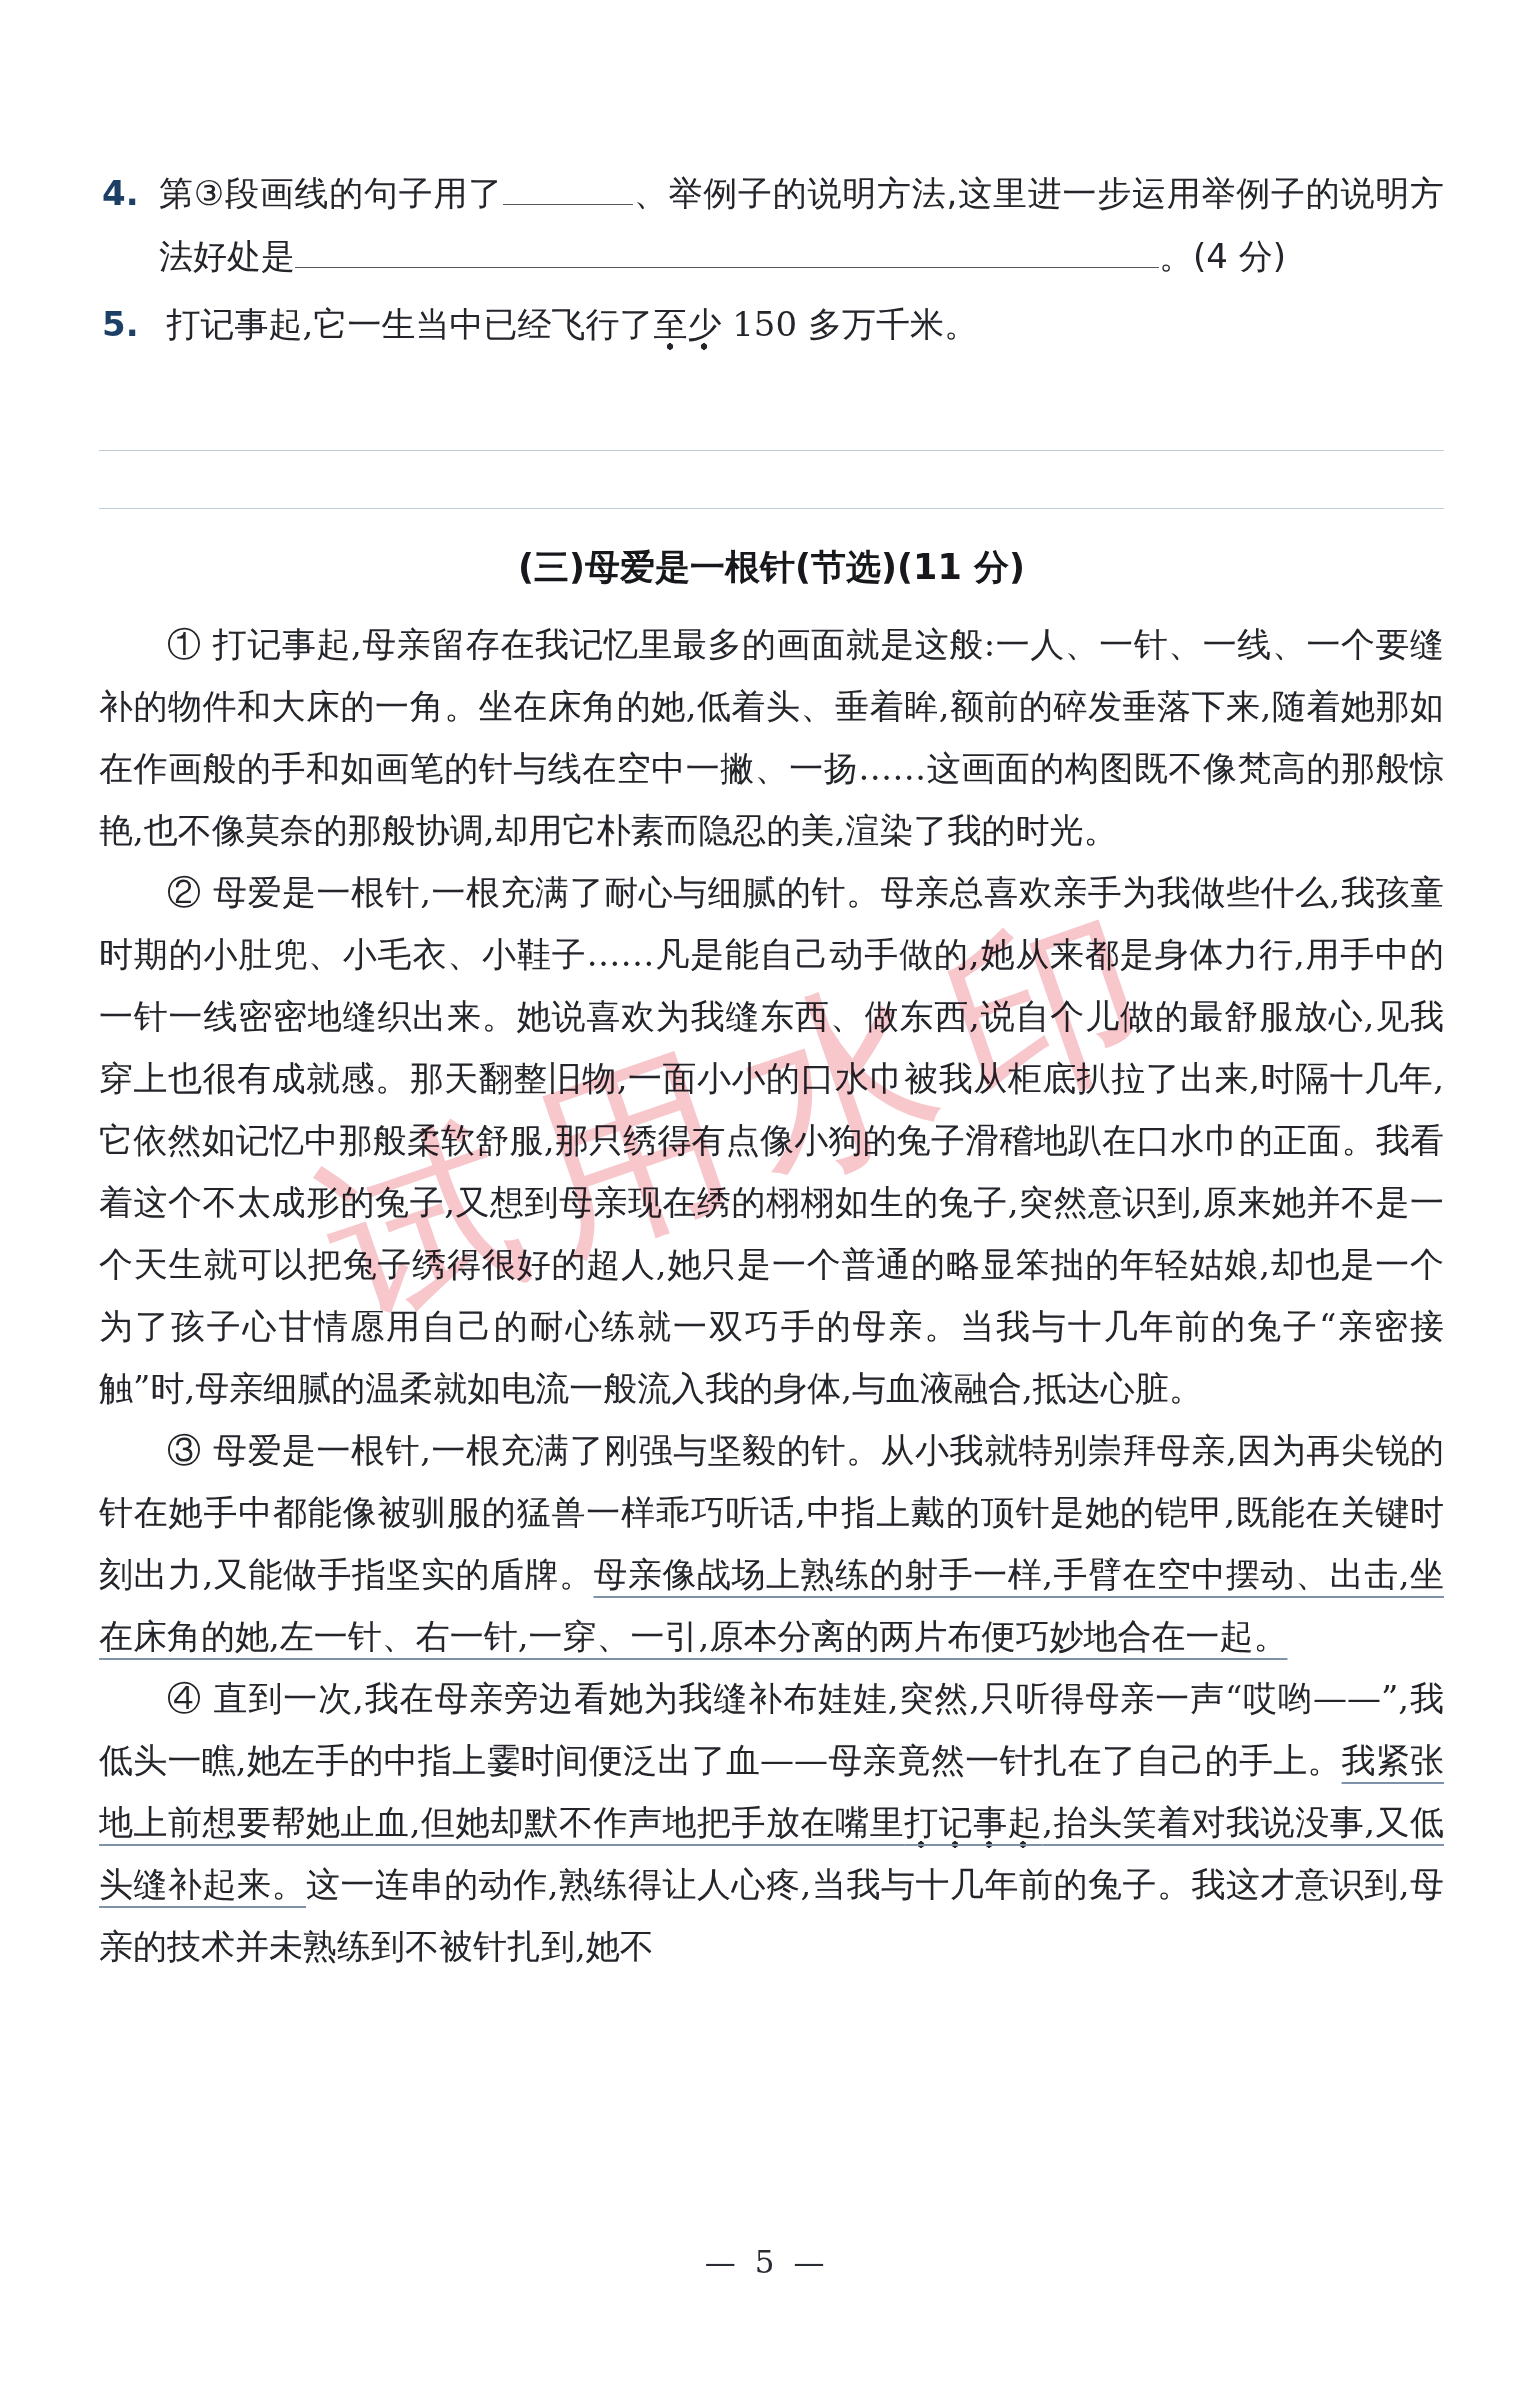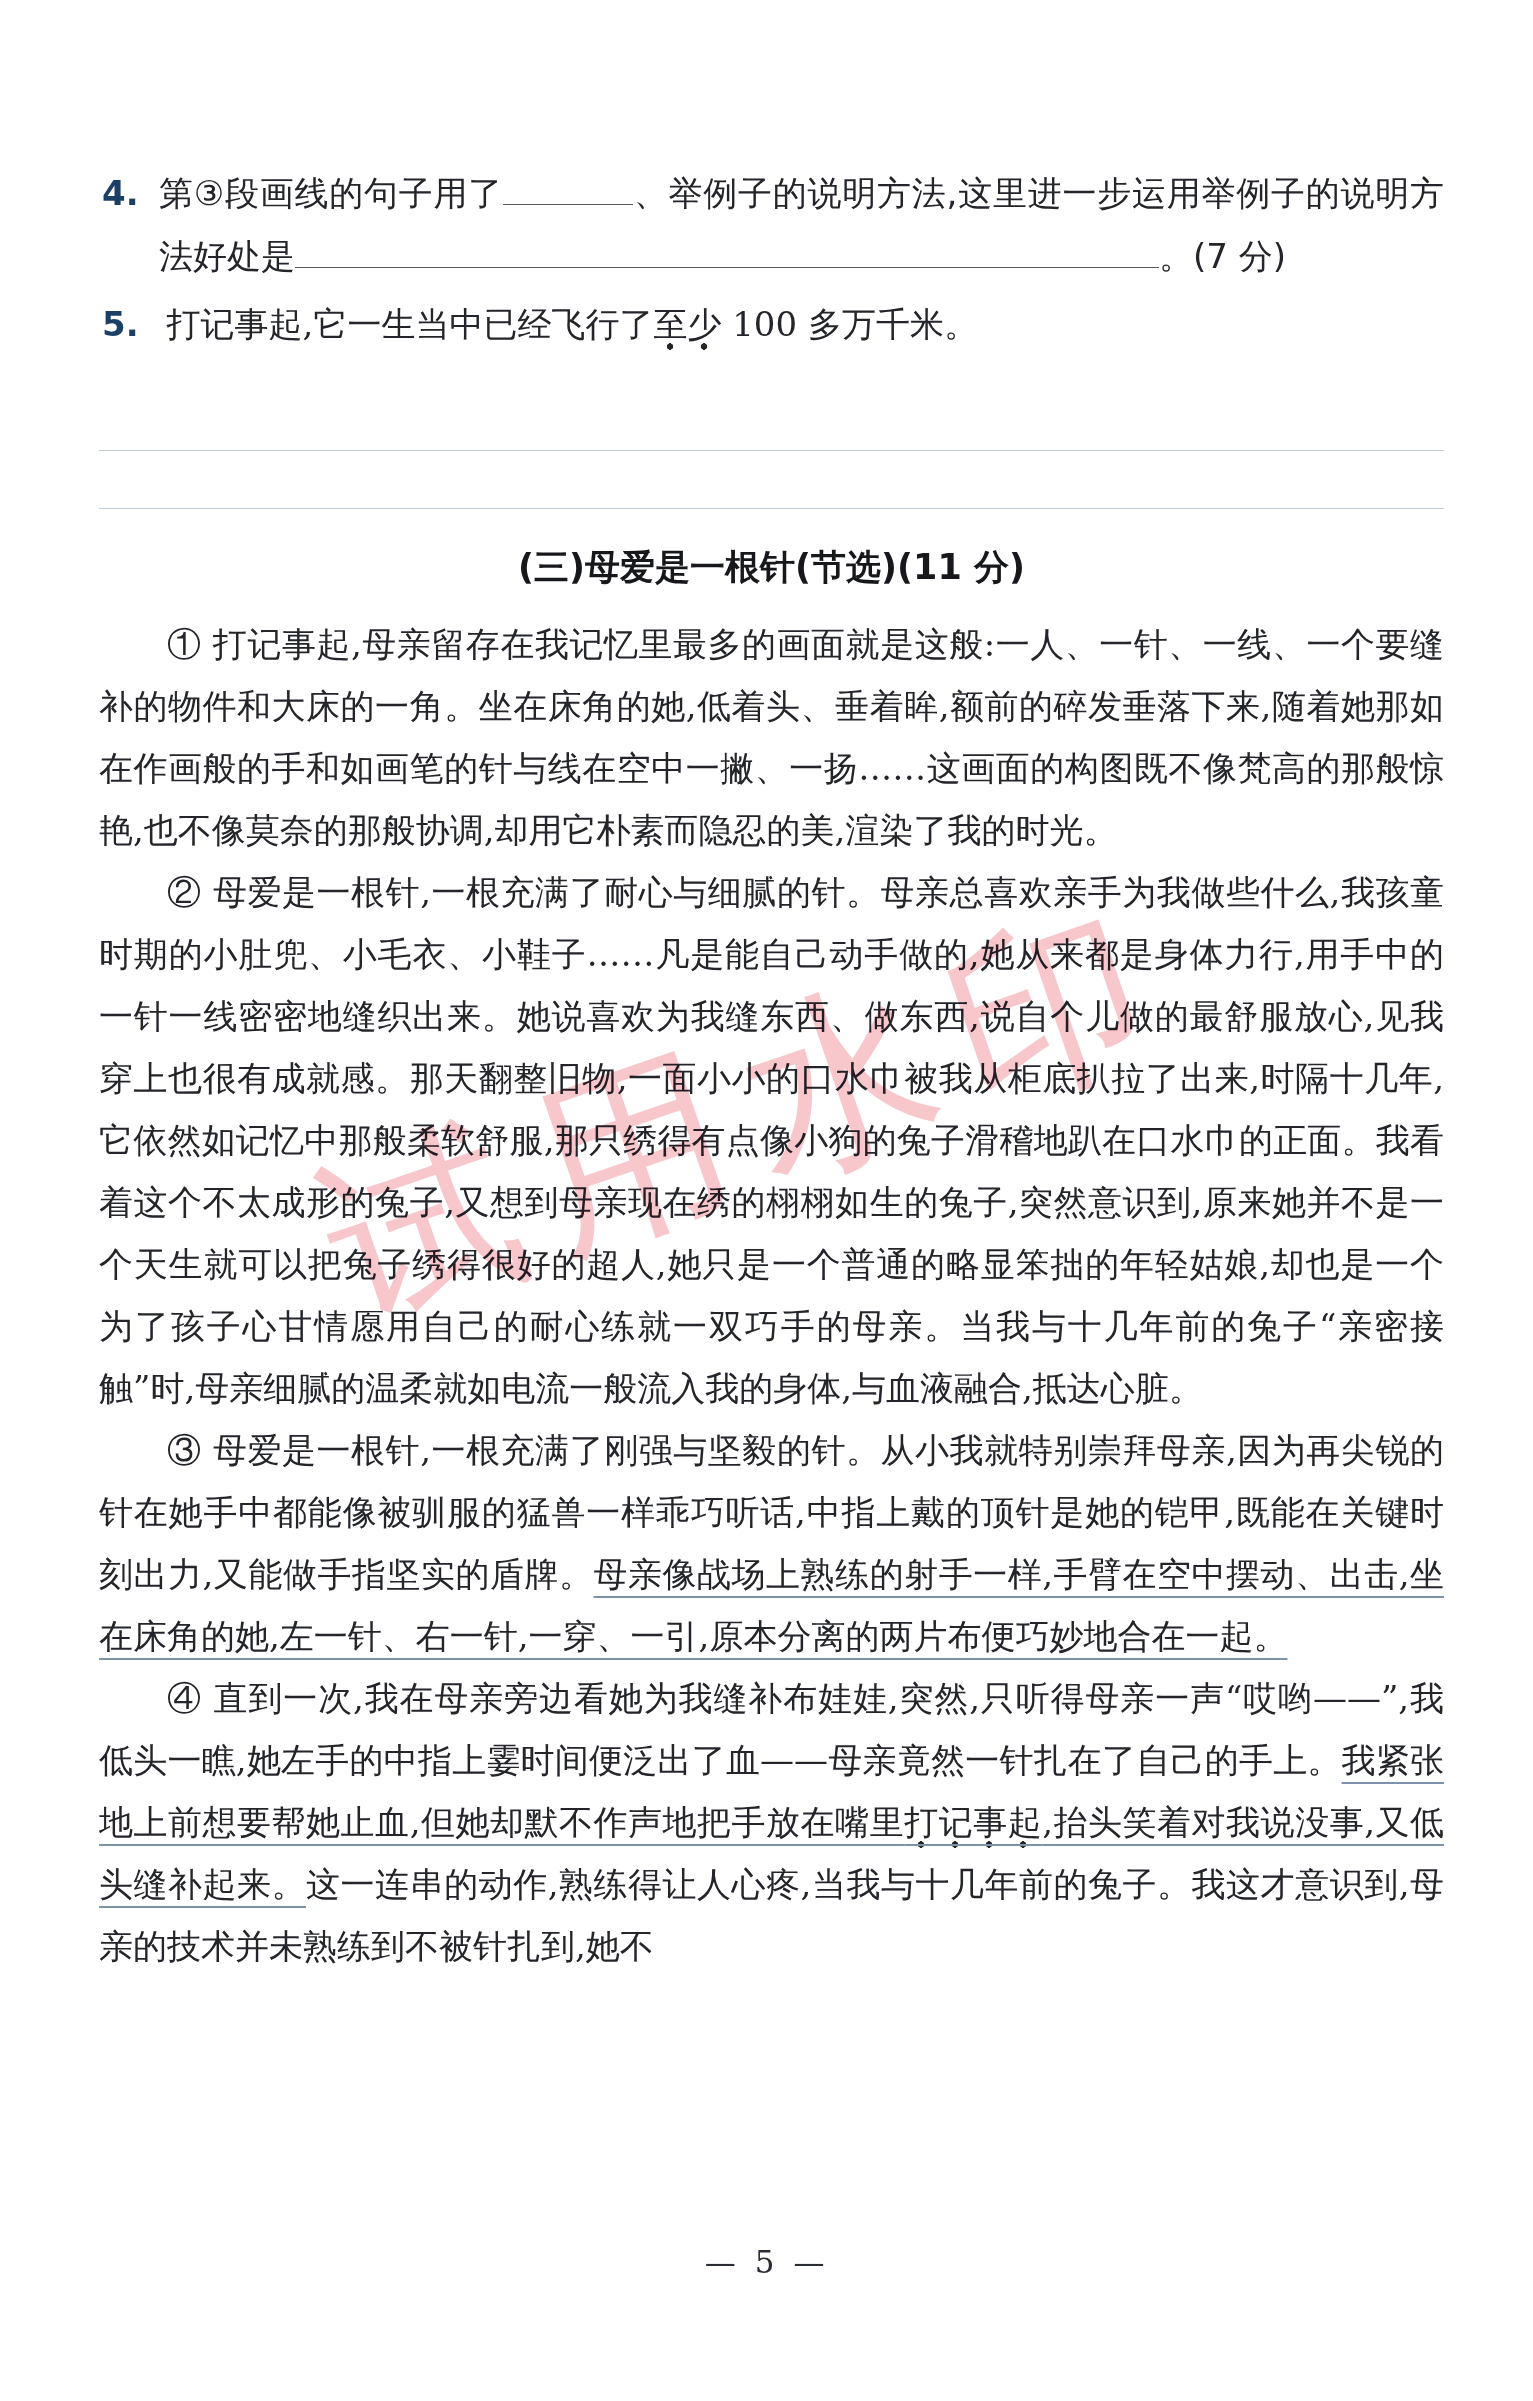--- a/index.html
+++ b/index.html
@@ -112,25 +112,25 @@
     font-family:"DejaVu Serif","Liberation Serif",serif;
   }
 </style>
 </head>
 <body>
 
 <div class="content">
   <section id="questions">
       <div class="question">
         <span class="qnum">4.</span>
-        <div class="qtext"><span>第③段画线的句子用了</span><span class="blank short"></span><span>、举例子的说明方法,这里进一步运用举例子的说明方法好处是</span><span class="blank long"></span><span>。(7 分)</span></div>
+        <div class="qtext"><span>第③段画线的句子用了</span><span class="blank short"></span><span>、举例子的说明方法,这里进一步运用举例子的说明方法好处是</span><span class="blank long"></span><span>。(4 分)</span></div>
       </div>
       <div class="question">
         <span class="qnum">5.</span>
-        <div class="sentence"><span>打记事起,它一生当中已经飞行了</span><span class="dots">至少</span><span> 100 多万千米。</span></div>
+        <div class="sentence"><span>打记事起,它一生当中已经飞行了</span><span class="dots">至少</span><span> 150 多万千米。</span></div>
         <div class="answer-area">
           <div class="answer-line"></div>
           <div class="answer-line"></div>
         </div>
       </div>
     </section>
 
   <h2 class="passage-title">(三)母爱是一根针(节选)(11 分)</h2>
 
   <section id="passage">

